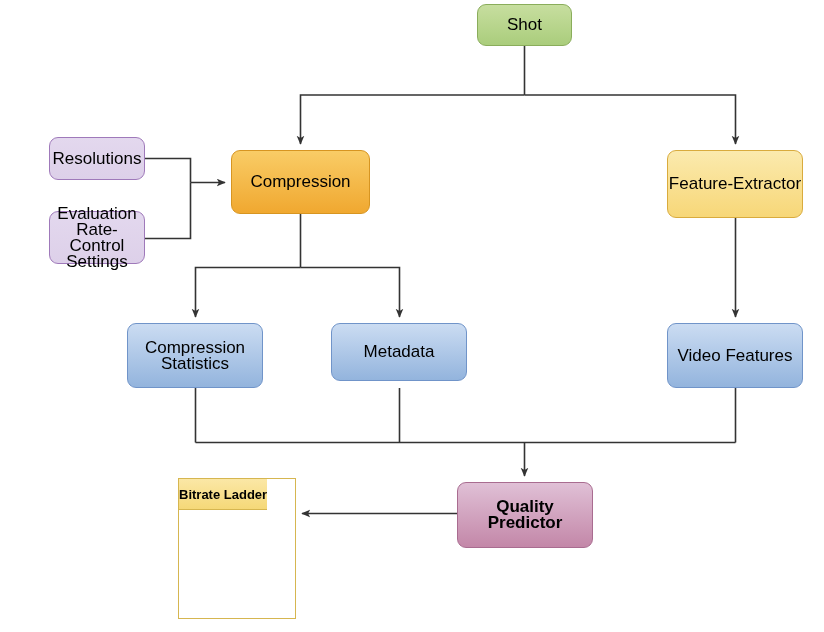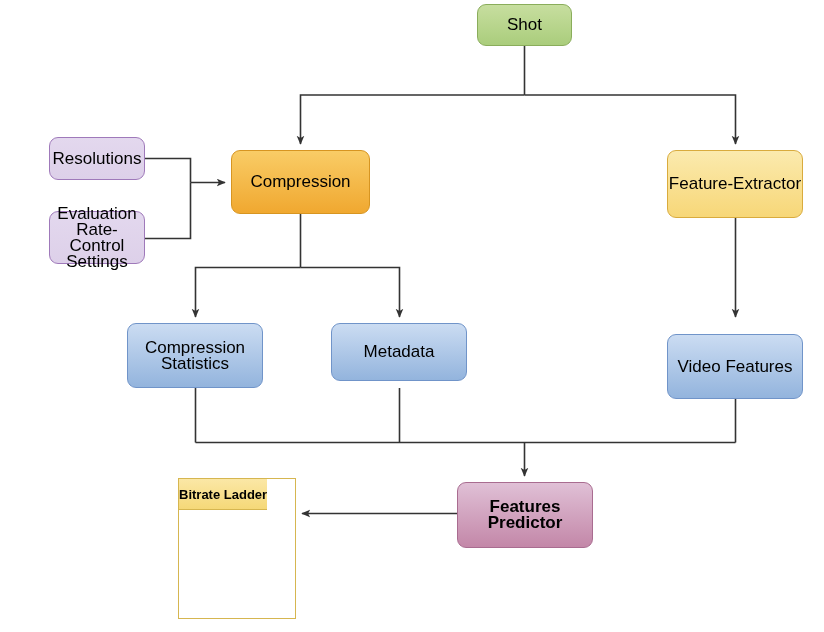--- a/index.html
+++ b/index.html
@@ -153,26 +153,26 @@
 
   <div class="node blue" style="left:127px; top:323px; width:136px; height:65px;">
     <span>Compression
 Statistics</span>
   </div>
 
   <div class="node blue" style="left:331px; top:323px; width:136px; height:58px;">
     <span>Metadata</span>
   </div>
 
-  <div class="node blue" style="left:667px; top:334px; width:136px; height:65px;">
+  <div class="node blue" style="left:667px; top:323px; width:136px; height:65px;">
     <span>Video Features</span>
   </div>
 
   <div class="node pink bold" style="left:457px; top:482px; width:136px; height:66px;">
-    <span>Features Predictor</span>
+    <span>Quality Predictor</span>
   </div>
 
   <div class="ladder" style="left:178px; top:478px; width:118px; height:141px;">
     <div class="ladder-header">
       <span>Bitrate Ladder</span>
     </div>
     <div class="ladder-body">
       <span></span>
     </div>
   </div>

